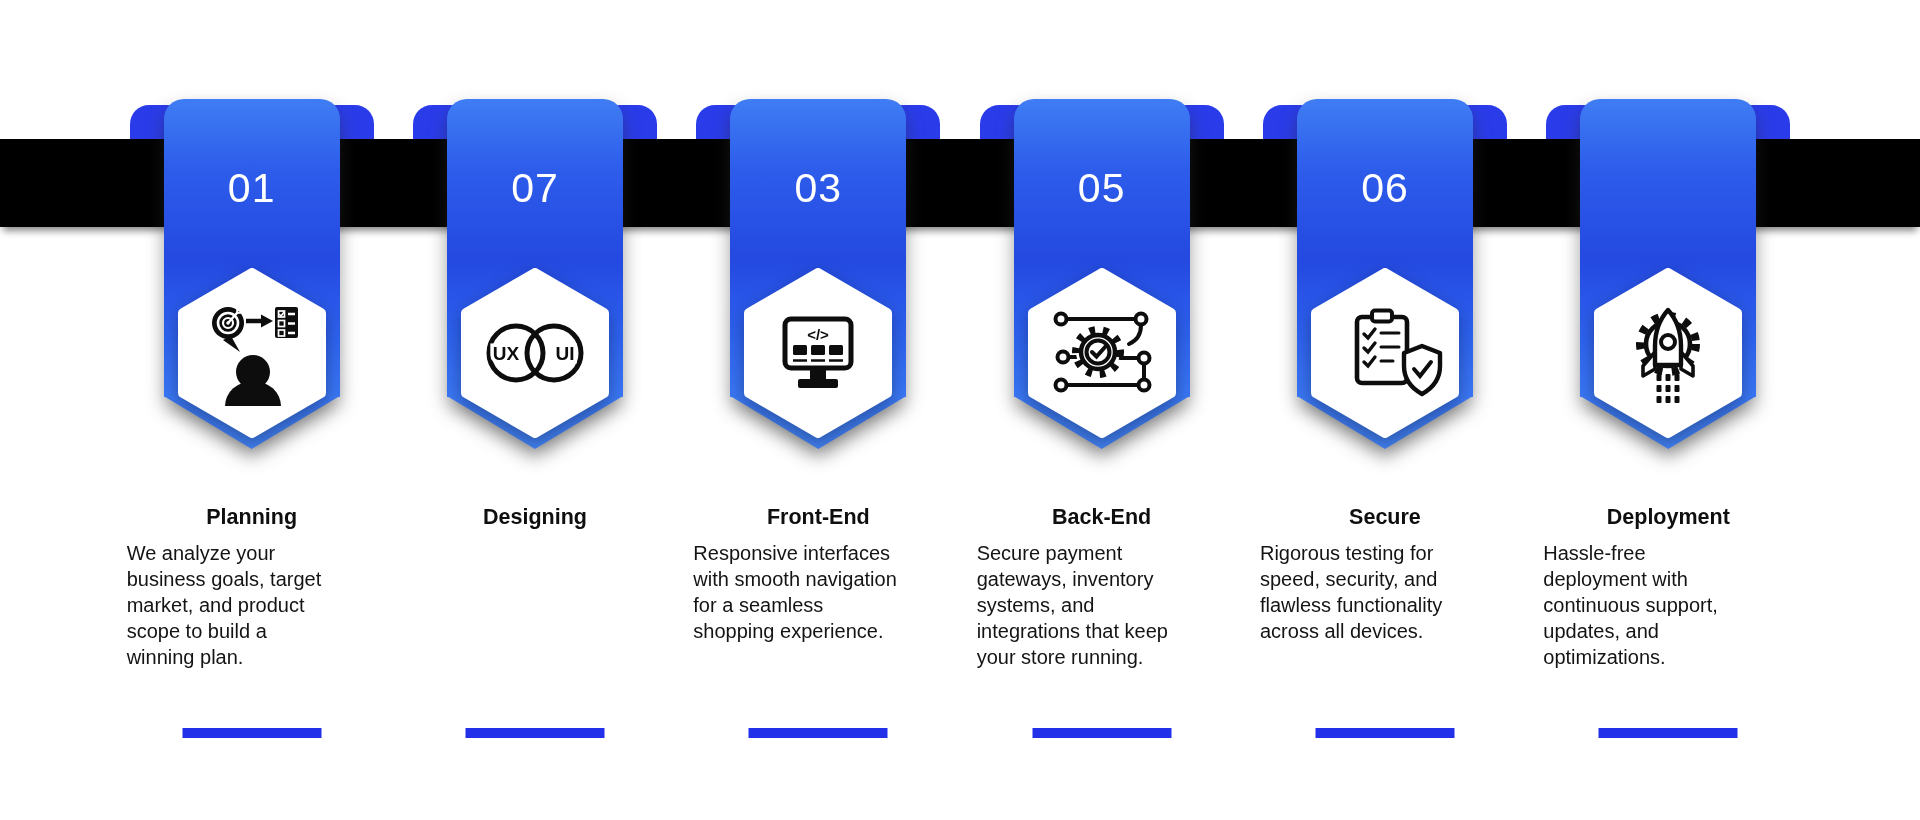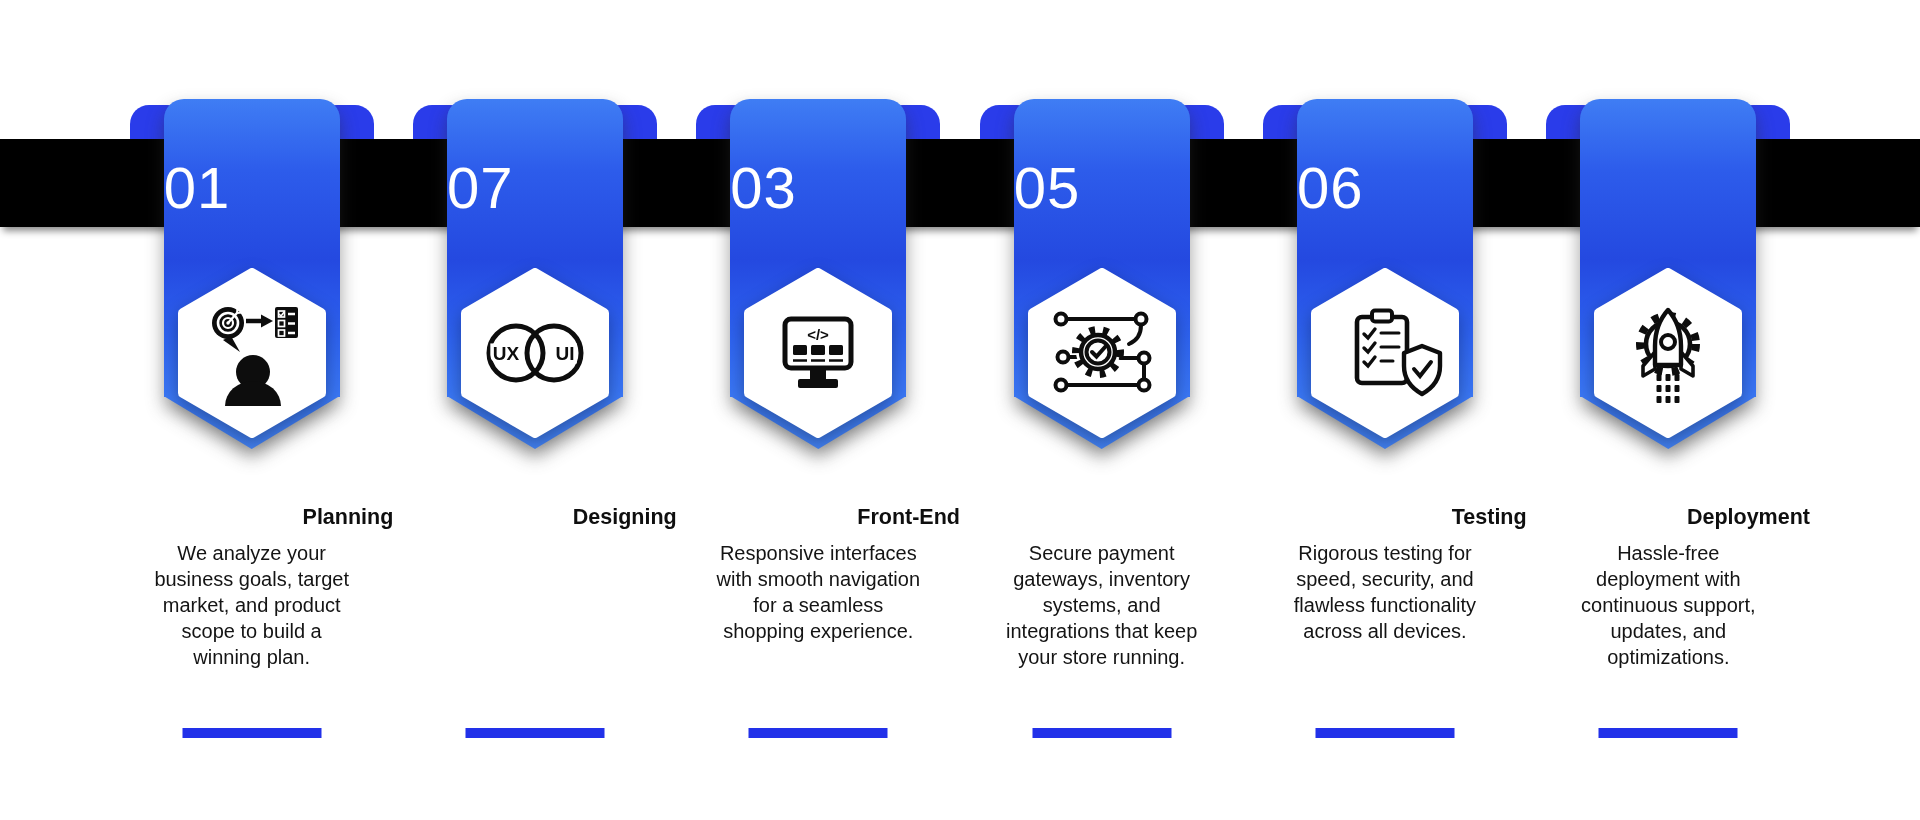--- a/index.html
+++ b/index.html
@@ -36,35 +36,35 @@
     border-radius:20px 20px 0 0;
     background:linear-gradient(180deg,#3f7df4 0%, #2d5ceb 24%, #2449e0 54%, #2e63f0 80%, #3a77f5 100%);
   }
   .ribbon-point {
     position:absolute; top:297px; left:0; width:176px; height:53px;
     background:linear-gradient(180deg,#3a77f5 0%, #4484f7 100%);
     clip-path:polygon(0 0, 100% 0, 50% 100%);
   }
   .num {
     position:absolute; top:56px; left:0; width:100%;
-    text-align:left; color:#ffffff;
-    font-size:58px; line-height:66px; font-weight:400; letter-spacing:1px;
+    text-align:center; color:#ffffff;
+    font-size:41px; line-height:66px; font-weight:400; letter-spacing:1px;
   }
   .hex {
     position:absolute; left:50%; top:267px; transform:translateX(-50%);
     z-index:4; filter:drop-shadow(0 7px 9px rgba(0,0,0,0.32));
   }
   .title {
     position:absolute; top:504px; left:0; width:100%;
-    text-align:right; font-size:21.5px; line-height:26px;
+    text-align:center; font-size:21.5px; line-height:26px;
     font-weight:bold; color:#0f0f0f; z-index:5;
   }
   .desc {
     position:absolute; top:540px; left:50%; transform:translateX(-50%);
-    width:250px; text-align:center; white-space:pre-line;
+    width:250px; white-space:pre-line;
     font-size:20px; line-height:26px; color:#141414; z-index:5;
   }
   .underline {
     position:absolute; top:728px; left:50%; transform:translateX(-50%);
     width:139px; height:10px; background:#2231e9; z-index:5;
   }
   svg text { font-family:"Liberation Sans", sans-serif; }
 </style>
 </head>
 <body>
@@ -182,20 +182,21 @@
         <circle cx="31" cy="85" r="5.5"></circle>
         <circle cx="112" cy="86" r="5.5"></circle>
         <circle cx="29" cy="113" r="5.5"></circle>
         <circle cx="112" cy="113" r="5.5"></circle>
       </g>
       <circle cx="66" cy="80" r="22" fill="#ffffff" stroke="#0d0d0d" stroke-width="8" stroke-dasharray="5.5 8"></circle>
       <circle cx="66" cy="80" r="17" fill="#ffffff" stroke="#0d0d0d" stroke-width="4.5"></circle>
       <circle cx="66" cy="80" r="11.5" fill="#ffffff" stroke="#0d0d0d" stroke-width="4"></circle>
       <path d="M60 80 l4.5 4.5 l9 -10" fill="none" stroke="#0d0d0d" stroke-width="4" stroke-linecap="round"></path>
     </svg>
+    <div class="title">Back-End</div>
     <div class="desc">Secure payment
 gateways, inventory
 systems, and
 integrations that keep
 your store running.</div>
     <div class="underline"></div>
   </div>
 
   <div class="col">
     <div class="ear left"></div>
@@ -213,21 +214,21 @@
         <path d="M49 62 l4 4 l7 -9" stroke-width="3.4"></path>
         <path d="M66 61 H84" stroke-width="3"></path>
         <path d="M49 76 l4 4 l7 -9" stroke-width="3.4"></path>
         <path d="M66 75 H84" stroke-width="3"></path>
         <path d="M49 90 l4 4 l7 -9" stroke-width="3.4"></path>
         <path d="M66 89 H78" stroke-width="3"></path>
       </g>
       <path d="M107 74 L89 81 v13 c0 15 9 23 18 28 c9 -5 18 -13 18 -28 V81 Z" fill="#ffffff" stroke="#0d0d0d" stroke-width="4.4" stroke-linejoin="round"></path>
       <path d="M99 97 l6 7 l11 -14" fill="none" stroke="#0d0d0d" stroke-width="4" stroke-linecap="round"></path>
     </svg>
-    <div class="title">Testing</div>
+    <div class="title">Secure</div>
     <div class="desc">Rigorous testing for
 speed, security, and
 flawless functionality
 across all devices.</div>
     <div class="underline"></div>
   </div>
 
   <div class="col">
     <div class="ear left"></div>
     <div class="ear right"></div>

